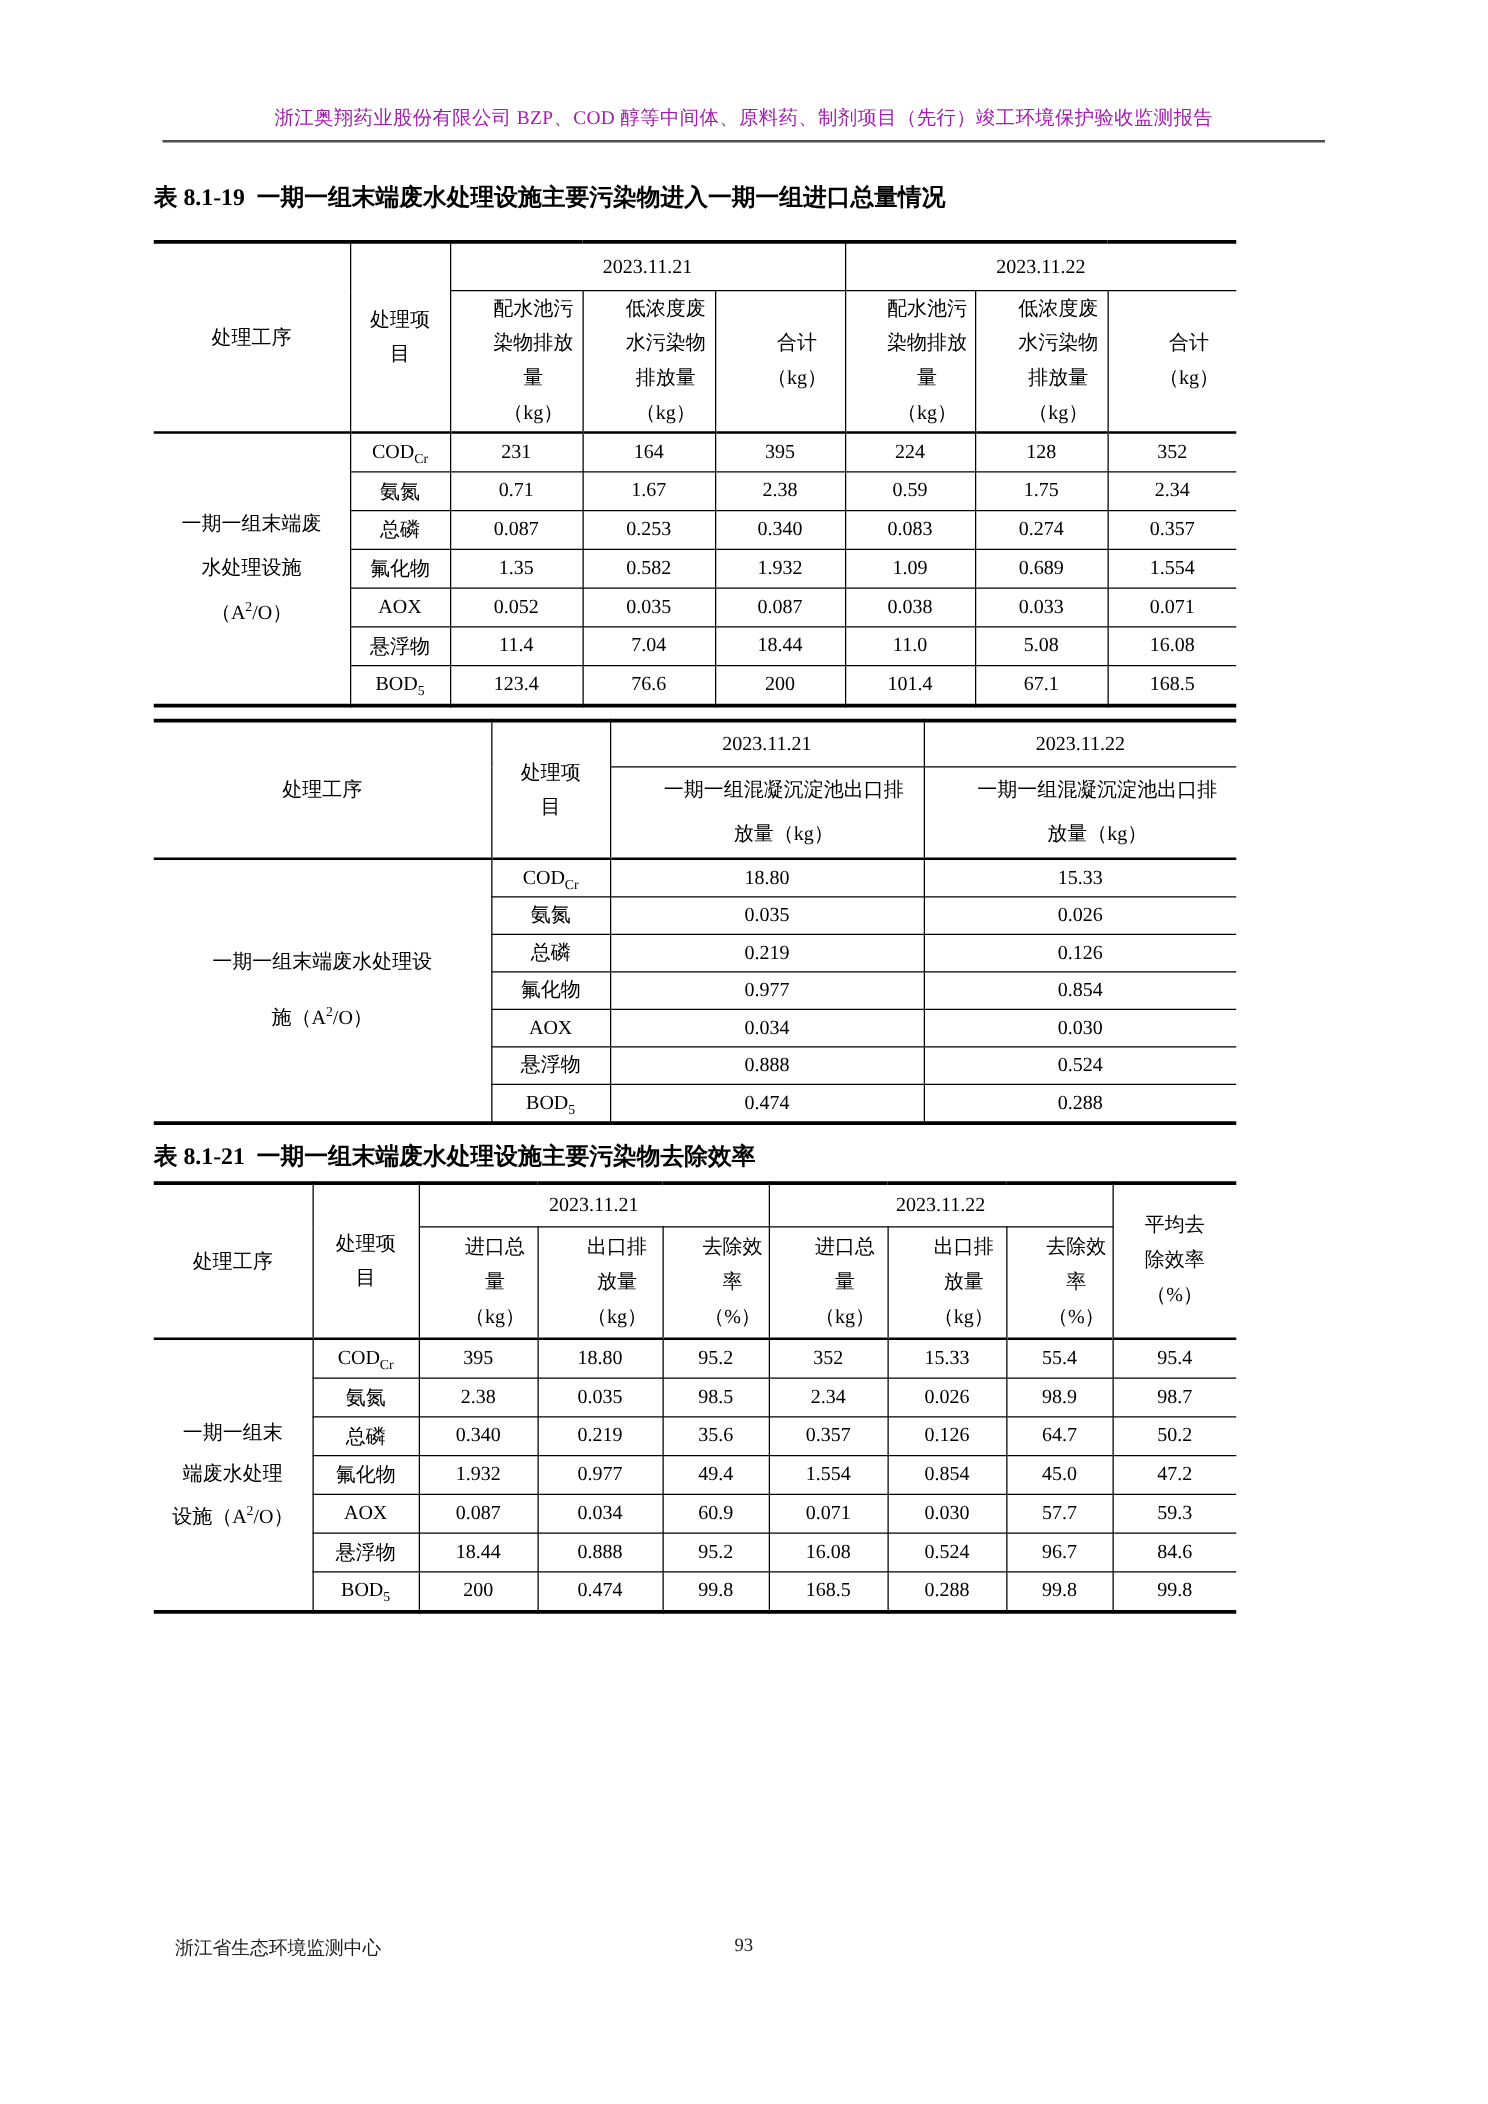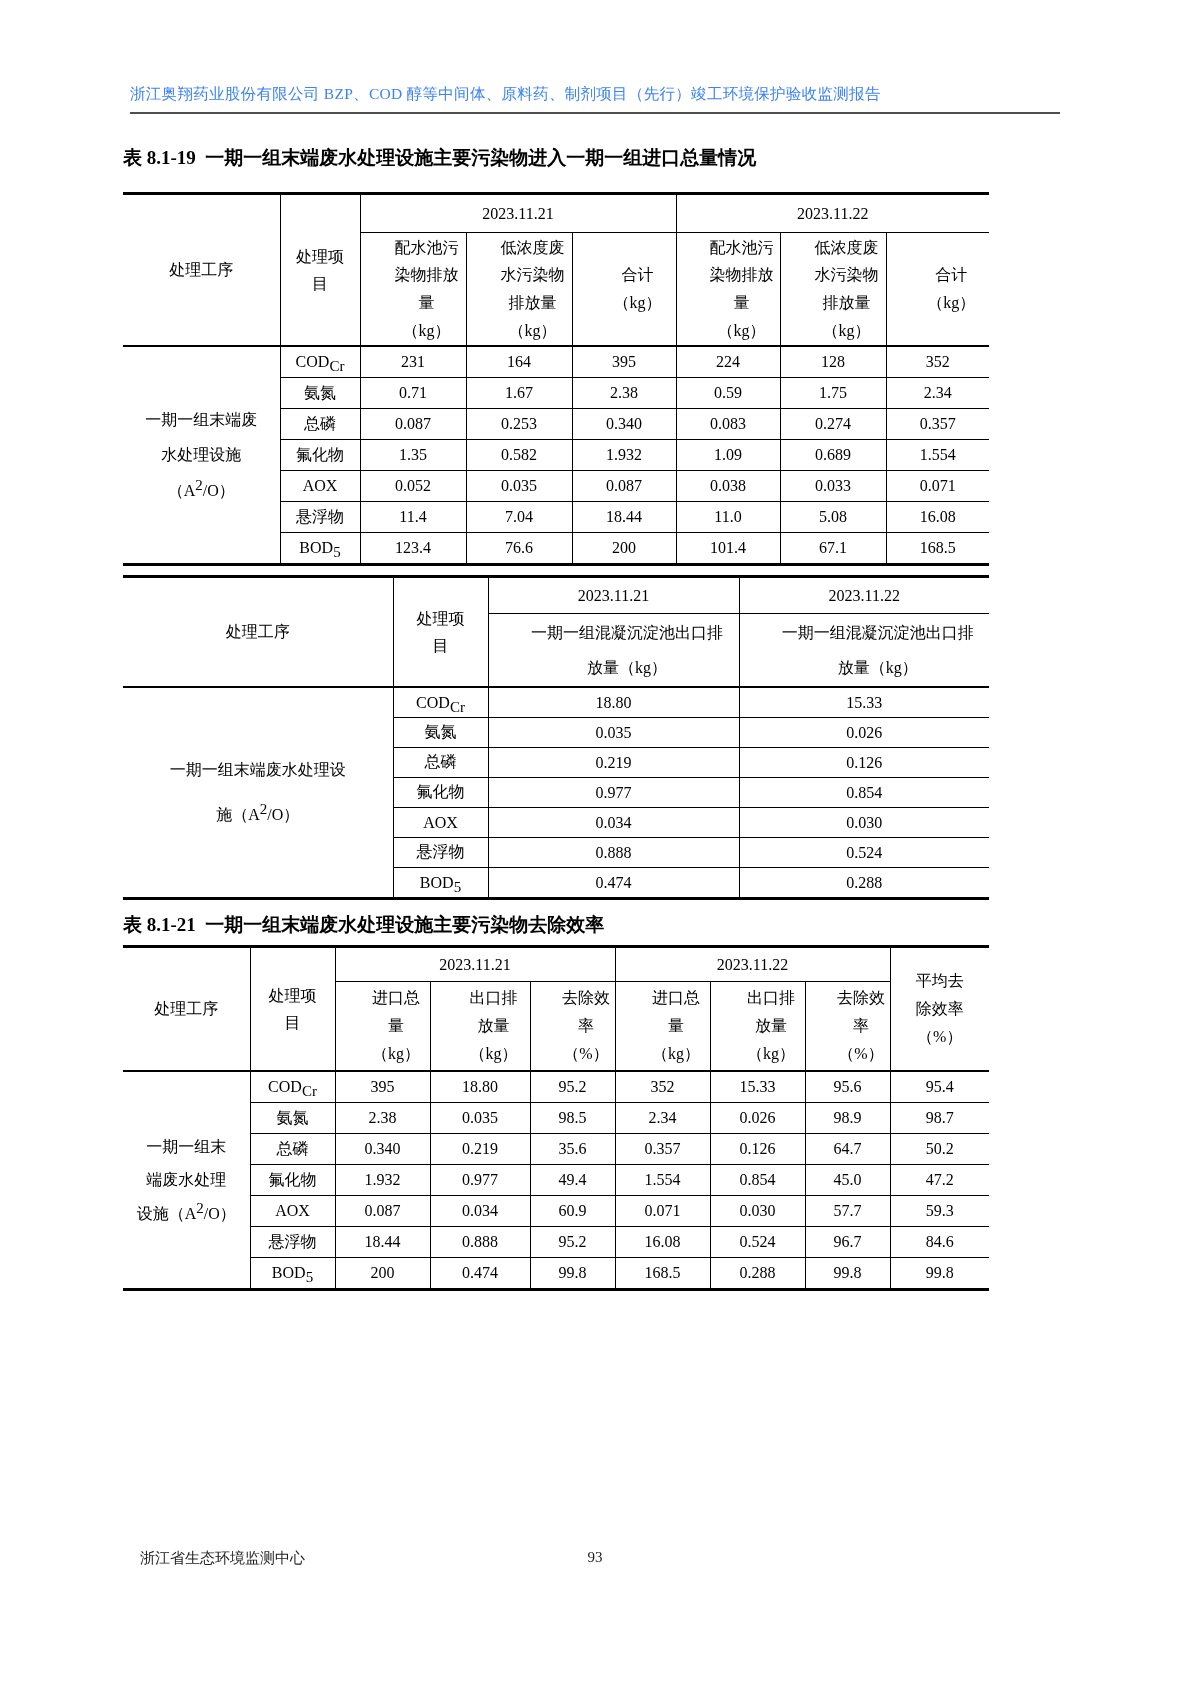--- a/index.html
+++ b/index.html
@@ -1,22 +1,22 @@
 <!DOCTYPE html>
 <html><head>
 <meta charset="utf-8">
 <style>
   html,body{margin:0;padding:0;}
   body{
     width:1190px;height:1683px;background:#ffffff;position:relative;
     font-family:"Liberation Serif","DejaVu Serif",serif;color:#111;
   }
   .page-head{
-    position:absolute;top:84px;left:130px;width:930px;text-align:left;
-    font-size:15.5px;color:#3b82f6;letter-spacing:0.3px;white-space:nowrap;
+    position:absolute;top:84px;left:130px;width:930px;text-align:center;
+    font-size:15.5px;color:#a21caf;letter-spacing:0.3px;white-space:nowrap;
   }
   .rule{position:absolute;top:112px;left:130px;width:930px;border-top:2.5px solid #4f4f4f;height:0;}
   .content{position:absolute;top:0;left:123px;width:866px;}
   .tbl-title{
     font-weight:bold;font-size:19px;color:#000;
     white-space:pre;margin:0;
   }
   #title19{margin-top:145px;}
   #title20{margin-top:14px;}
   #title21{margin-top:12px;}
@@ -47,21 +47,21 @@
   .t20 .dh{height:35px;}
   .t20 .sub-row th{height:72px;line-height:2.2;}
   .t20 tbody td{height:29px;}
   .t20 .pcell{line-height:2.8;}
   
   .t21 .dh{height:33px;}
   .t21 .sub-row th{height:88px;line-height:1.75;}
   .t21 .avg-head{white-space:pre-line;line-height:1.75;}
   .t21 tbody td{height:30px;}
   .t21 .pcell{line-height:2.1;}
-  sub,sup{font-size:15px;line-height:0;}
+  sub,sup{font-size:11px;line-height:0;}
   .footer-org{position:absolute;left:140px;top:1549px;font-size:15px;color:#1c1c1c;}
   .footer-page{position:absolute;left:0;top:1549px;width:1190px;text-align:center;font-size:15px;color:#1c1c1c;}
 </style>
 </head>
 <body>
 
 <div class="page-head">浙江奥翔药业股份有限公司 BZP、COD 醇等中间体、原料药、制剂项目（先行）竣工环境保护验收监测报告</div>
 <div class="rule"></div>
 
 <div class="content">
@@ -287,21 +287,21 @@
         <tr>
           <td rowspan="7" class="pcell">一期一组末
 端废水处理
 设施（A<sup>2</sup>/O）</td>
           <td>COD<sub>Cr</sub></td>
           <td>395</td>
           <td>18.80</td>
           <td>95.2</td>
           <td>352</td>
           <td>15.33</td>
-          <td>95.6</td>
+          <td>55.4</td>
           <td>95.4</td>
         </tr>
         <tr>
           <td>氨氮</td>
           <td>2.38</td>
           <td>0.035</td>
           <td>98.5</td>
           <td>2.34</td>
           <td>0.026</td>
           <td>98.9</td>

